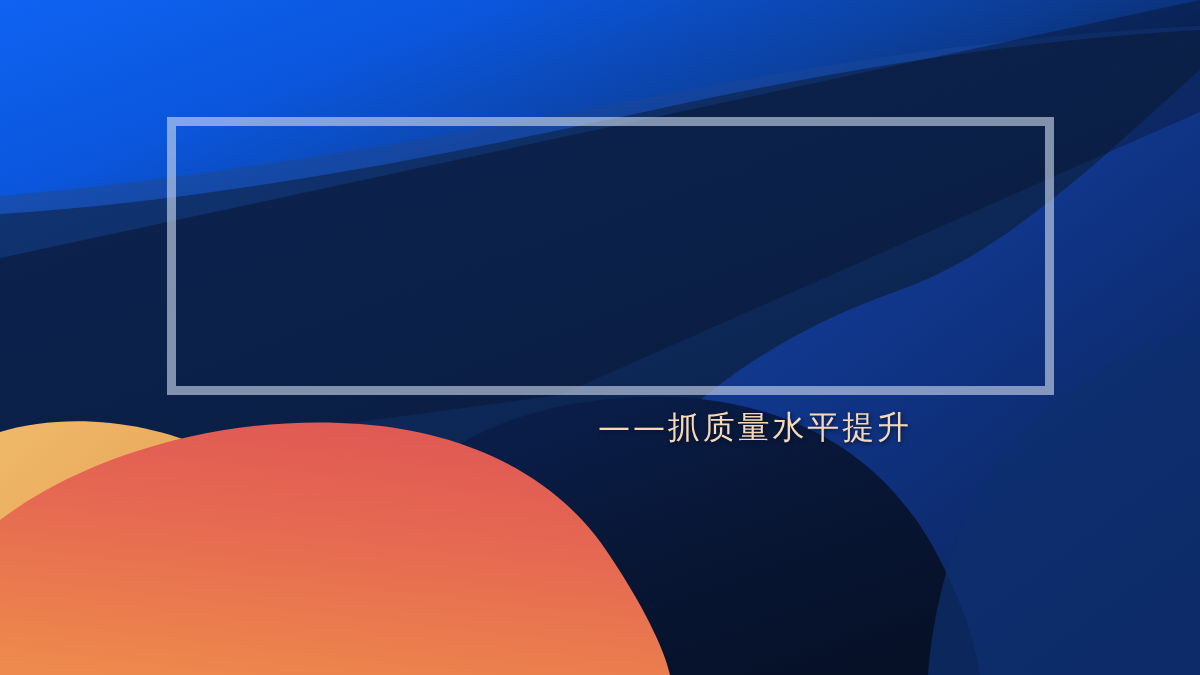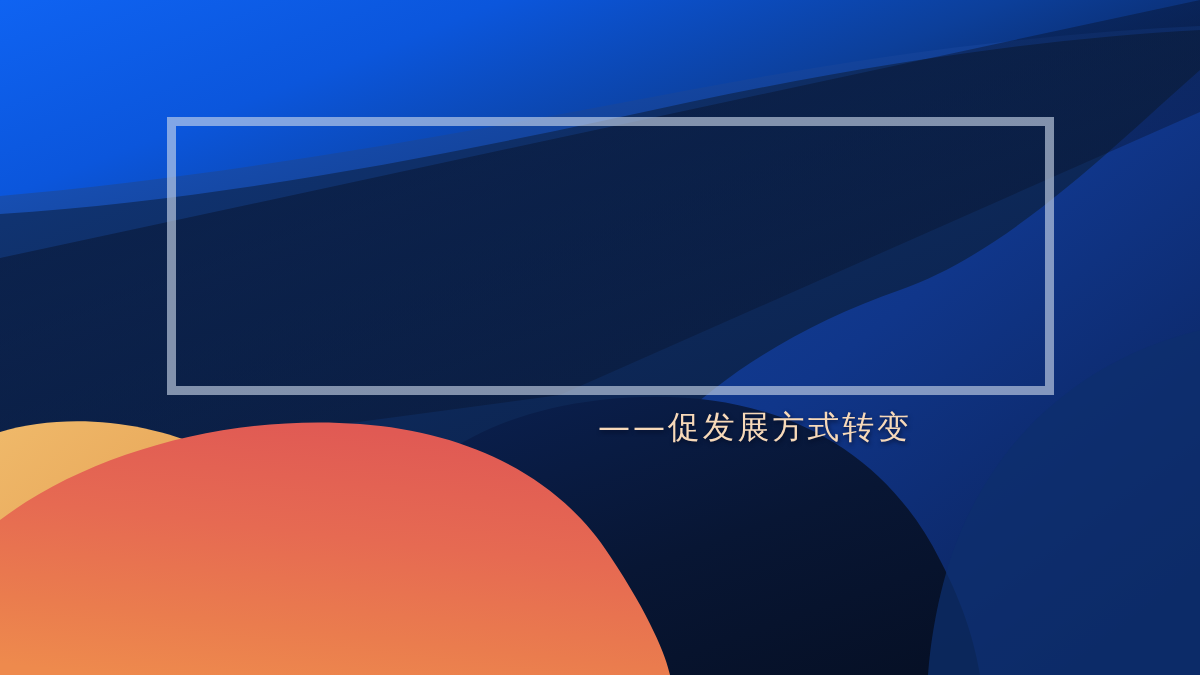--- a/index.html
+++ b/index.html
@@ -215,15 +215,15 @@
 
   <div id="headline-block">
     <div class="headline-line" id="headline-line-1">
       <span>抓质量水平提升</span>
     </div>
     <div class="headline-line" id="headline-line-2">
       <span>促发展方式转变</span>
     </div>
   </div>
 
-  <div id="subtitle">——促发展方式转变</div>
+  <div id="subtitle">——抓质量水平提升</div>
 
 </div>
 
 </body></html>

